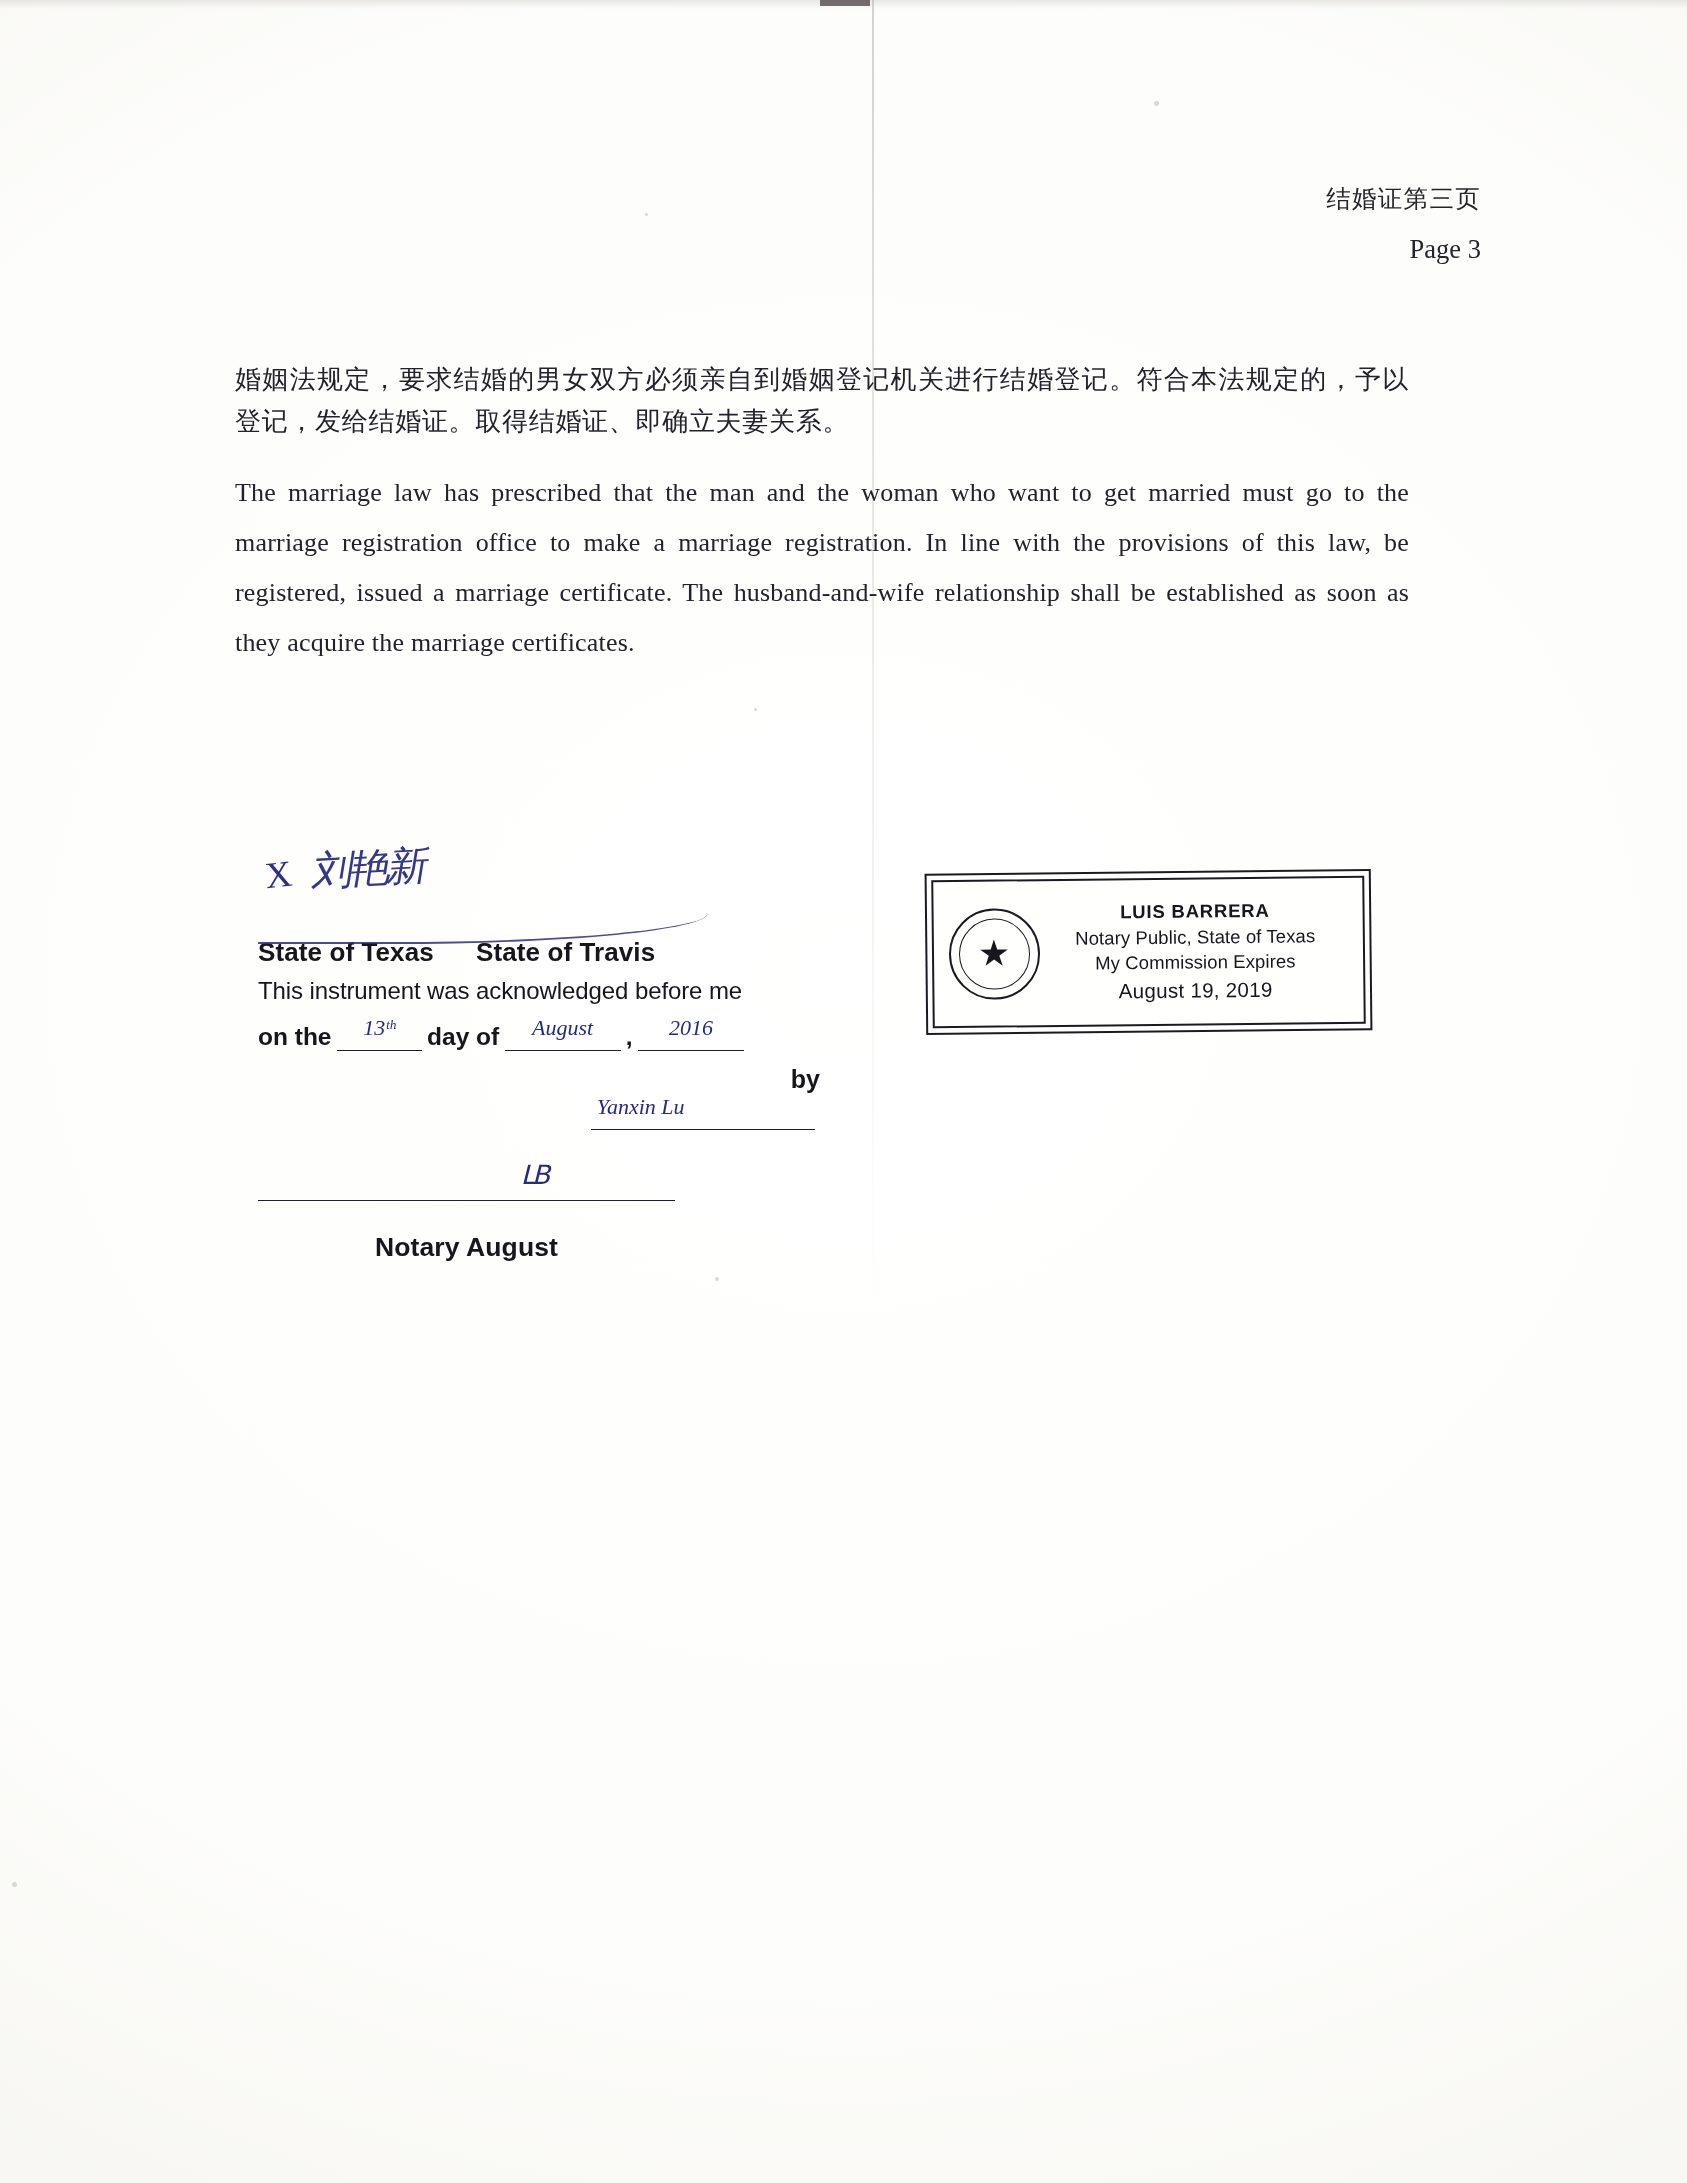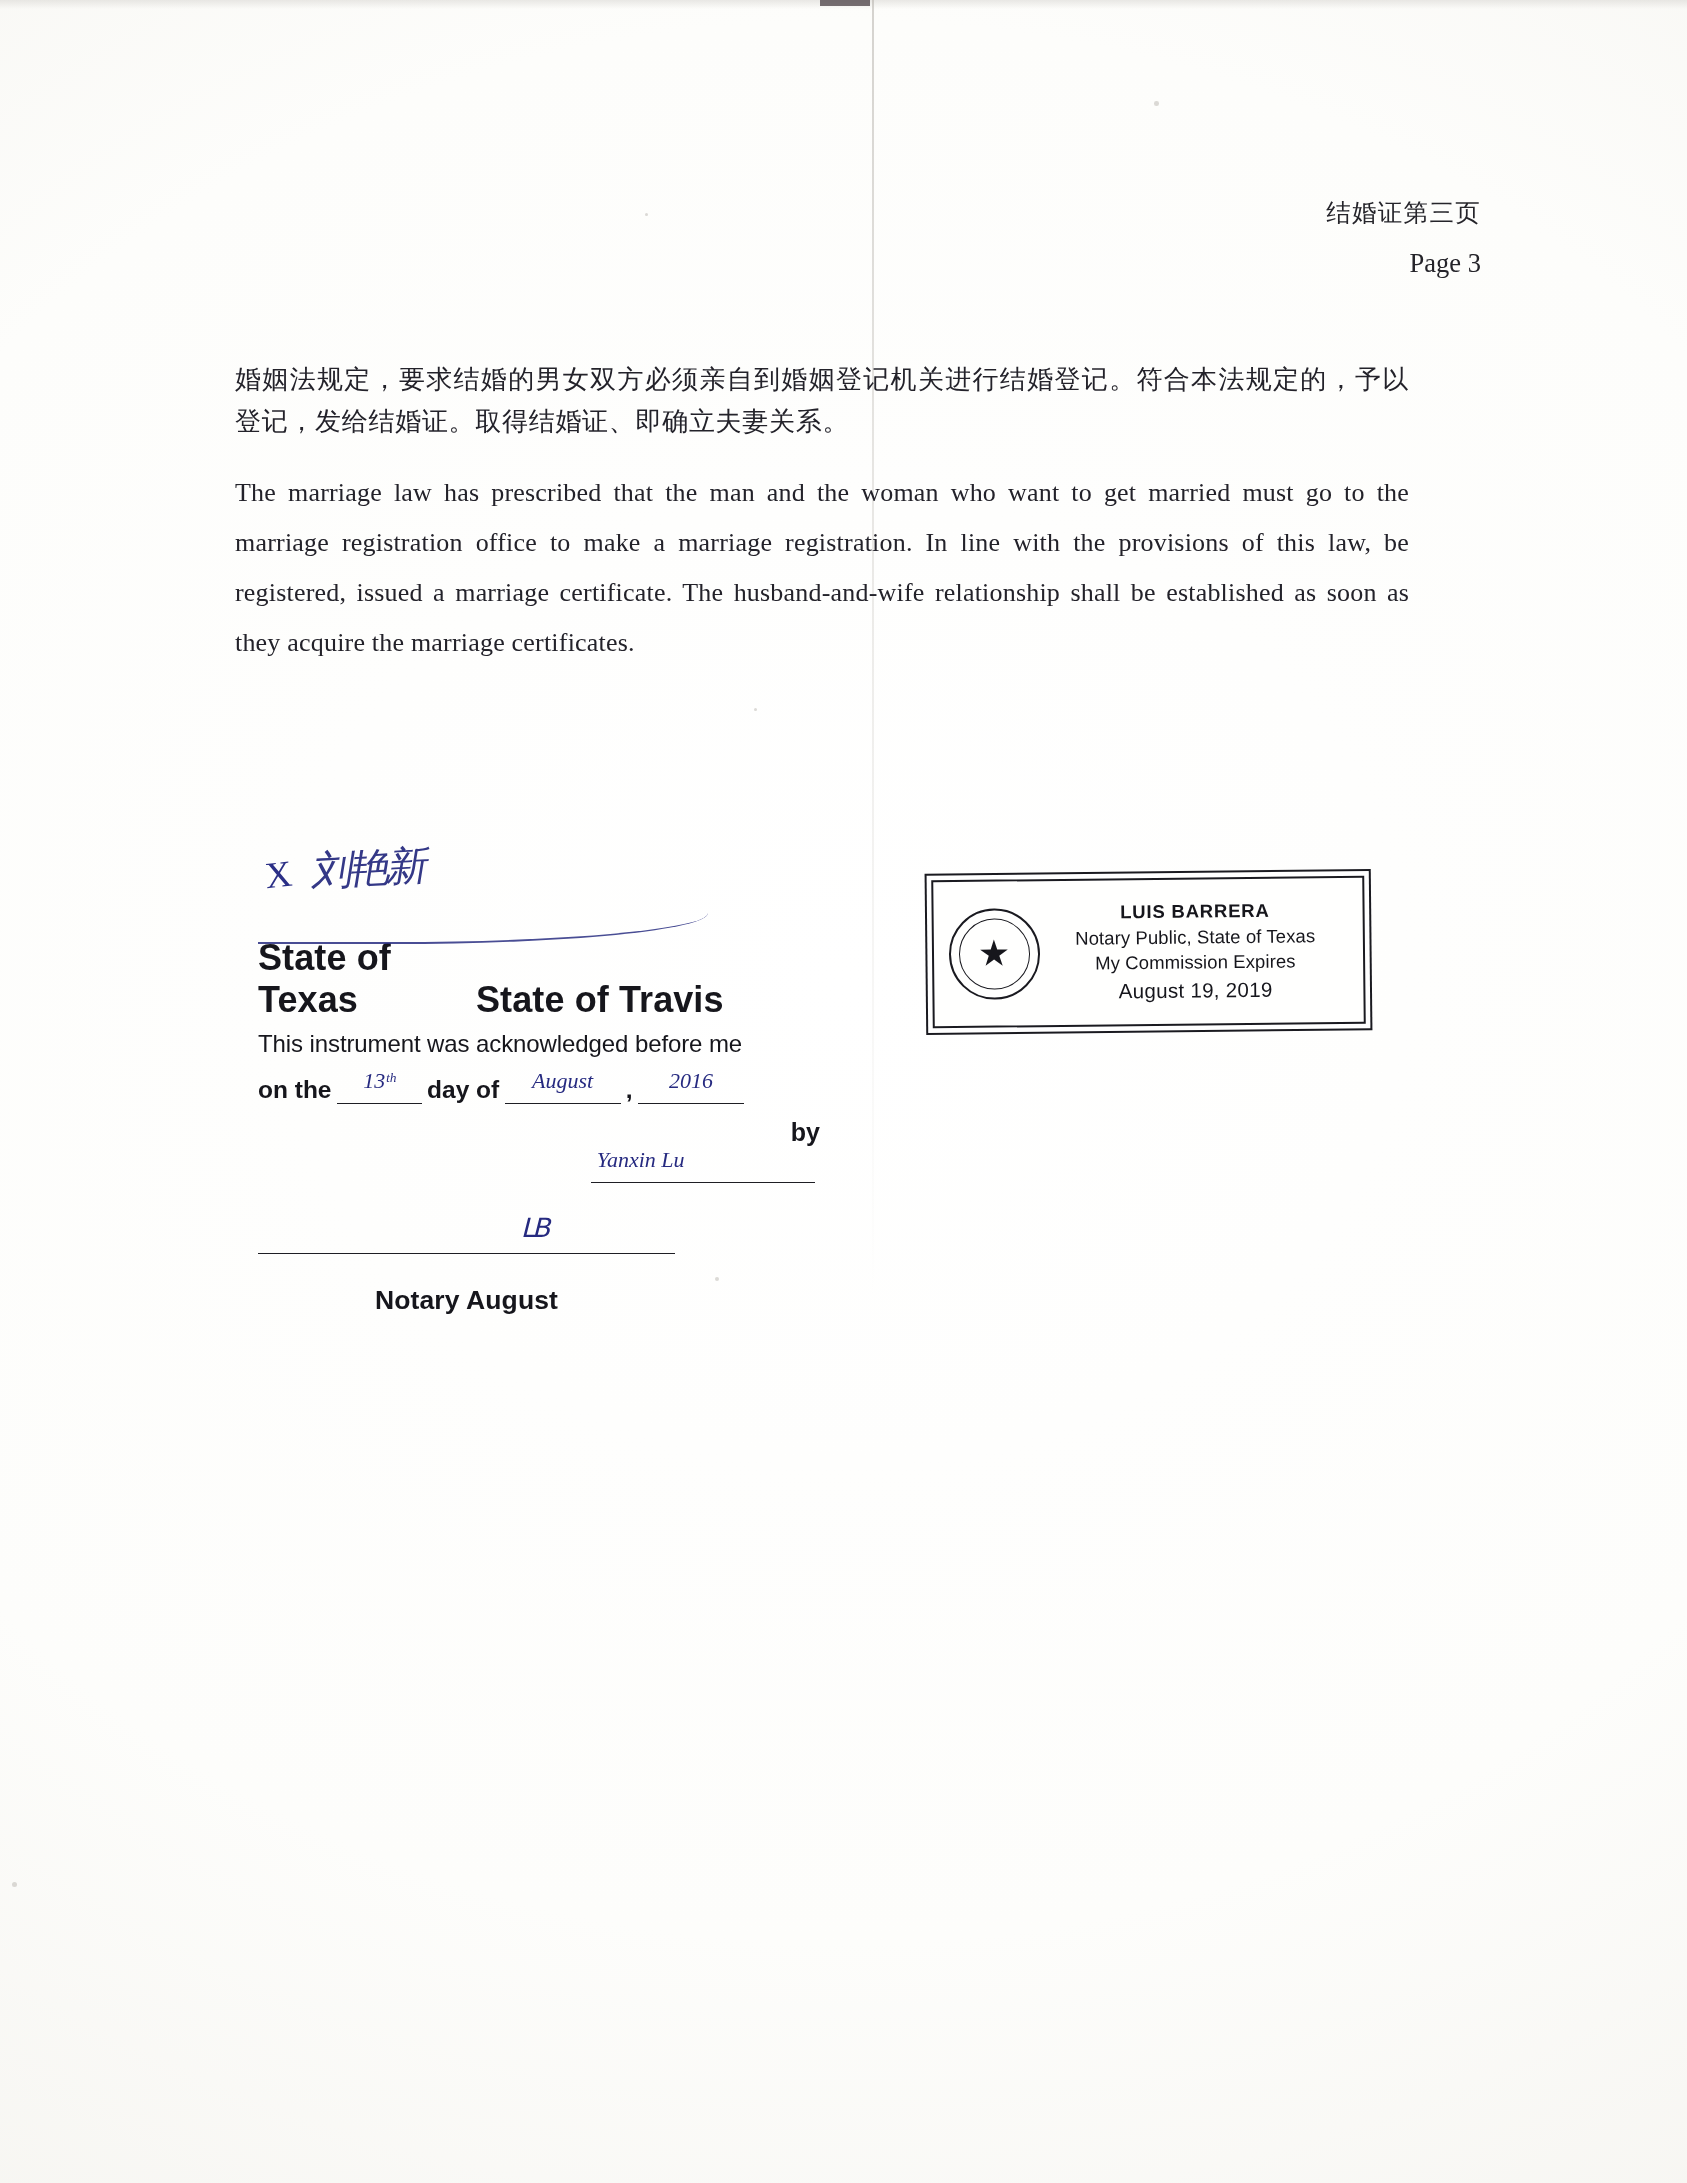--- a/index.html
+++ b/index.html
@@ -52,21 +52,21 @@
     position: absolute;
     background: #b9b6b0;
     border-radius: 50%;
     opacity: .5;
   }
 
   
   .header {
     position: absolute;
     right: 206px;
-    top: 195px;
+    top: 181px;
     text-align: right;
     line-height: 1.5;
   }
   .header .cn {
     font-family: "DejaVu Sans", sans-serif;
     font-size: 24.5px;
     letter-spacing: 1.3px;
     color: #25242a;
   }
   .header .pg {
@@ -142,21 +142,21 @@
     width: 450px;
     height: 29px;
     border-bottom: 2px solid #2a2f82;
     border-radius: 0 0 70% 0 / 0 0 100% 0;
     opacity: .85;
   }
 
   .row-state {
     display: flex;
     align-items: flex-end;
-    font-size: 36px;
+    font-size: 26px;
     font-weight: 700;
     letter-spacing: 0.1px;
     margin-top: 6.6px;
   }
   .row-state .state { width: 218px; }
   .ack-line {
     font-size: 24px;
     font-weight: 400;
     margin-top: 9.3px;
     letter-spacing: -0.1px;

